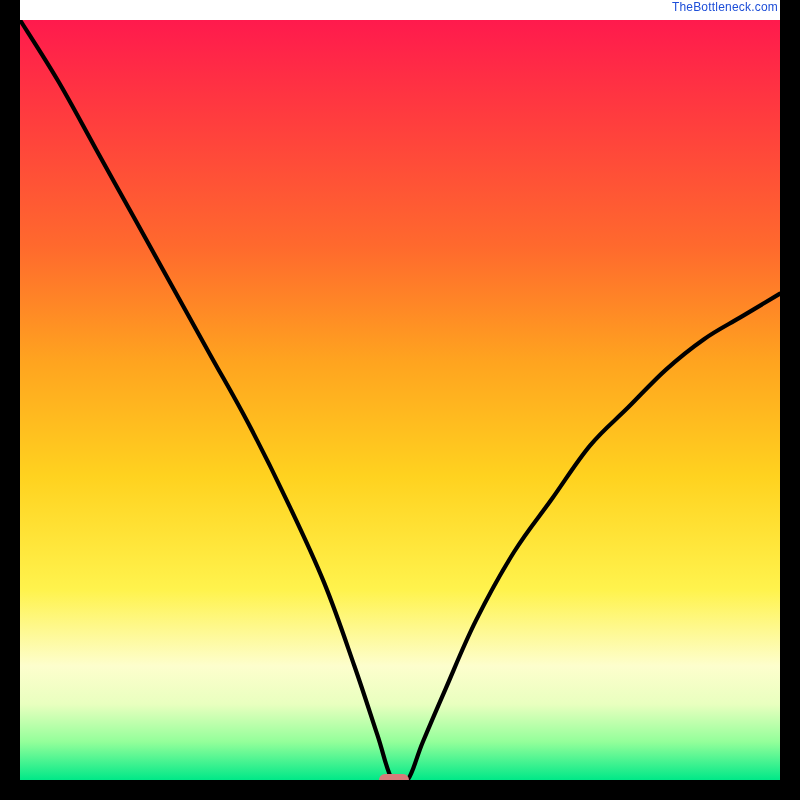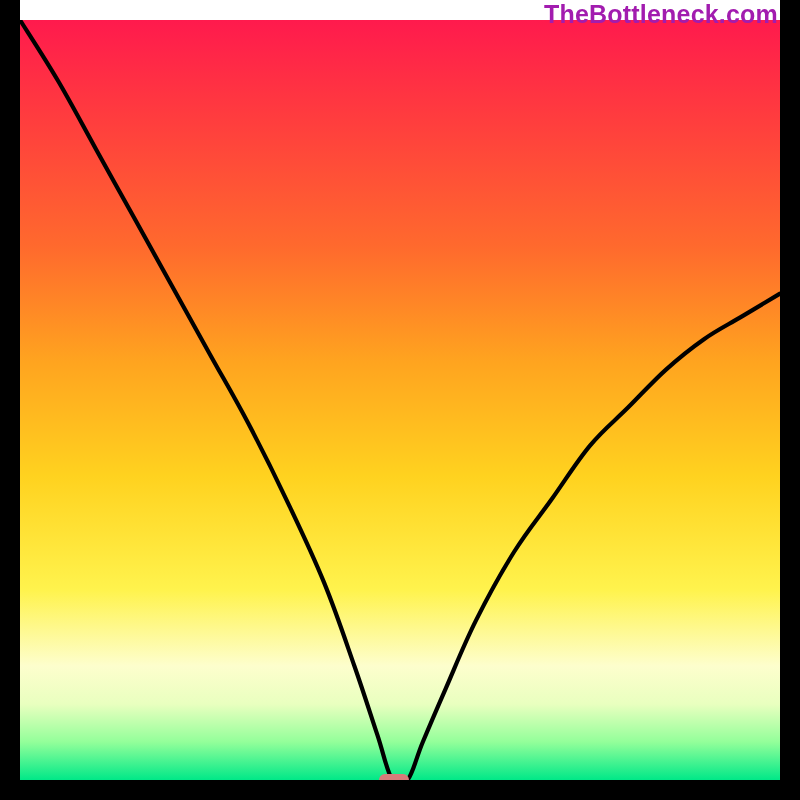--- a/index.html
+++ b/index.html
@@ -48,23 +48,23 @@
     background: #000;
   }
   .border-left   { left: 0;   top: 0; width: 20px;  height: 800px; }
   .border-right  { right: 0;  top: 0; width: 20px;  height: 800px; }
   .border-bottom { left: 0;   bottom: 0; width: 800px; height: 20px; }
   .border-top    { left: 0;   top: 0; width: 800px; height: 20px; background: #fff; }
   .watermark {
     position: absolute;
     right: 22px;
     top: 0px;
-    font-size: 25px;
-    font-weight: 700;
-    color: #a21caf;
+    font-size: 12px;
+    font-weight: 400;
+    color: #1d4ed8;
     letter-spacing: 0.2px;
   }
   .notch {
     position: absolute;
     height: 12px;
     border-radius: 6px;
     background: #d77b7a;
   }
 </style>
 </head>

